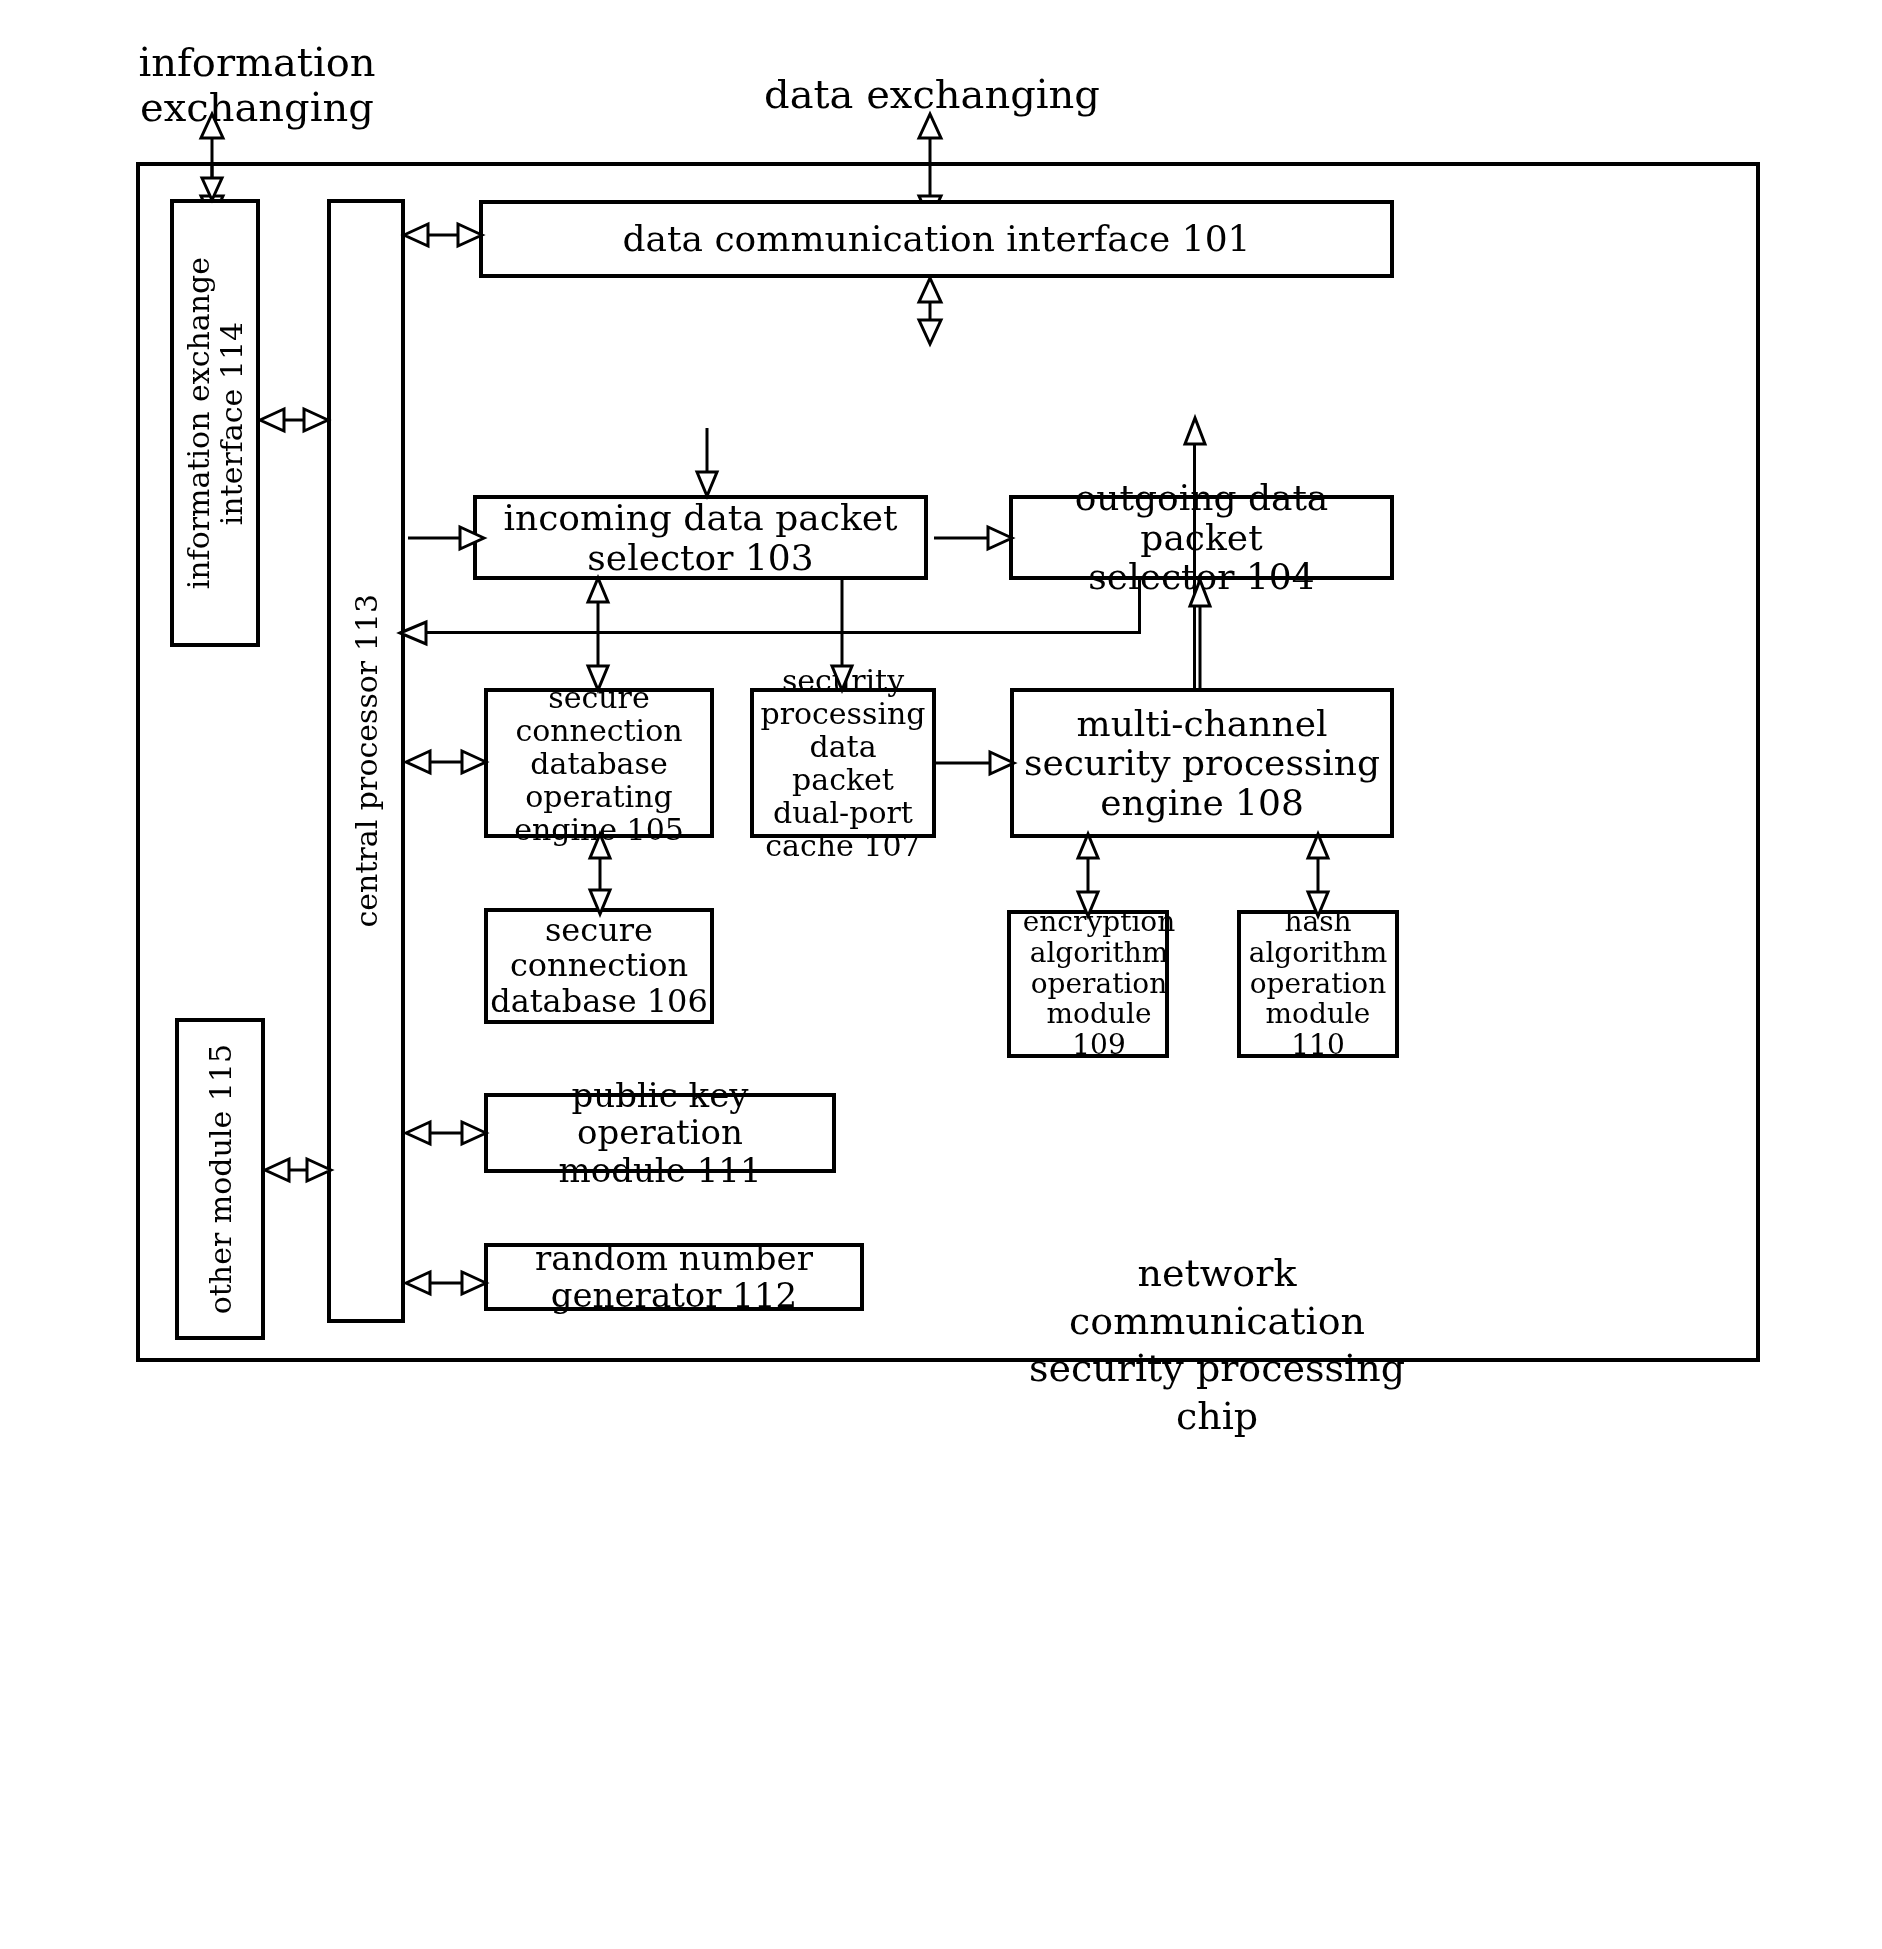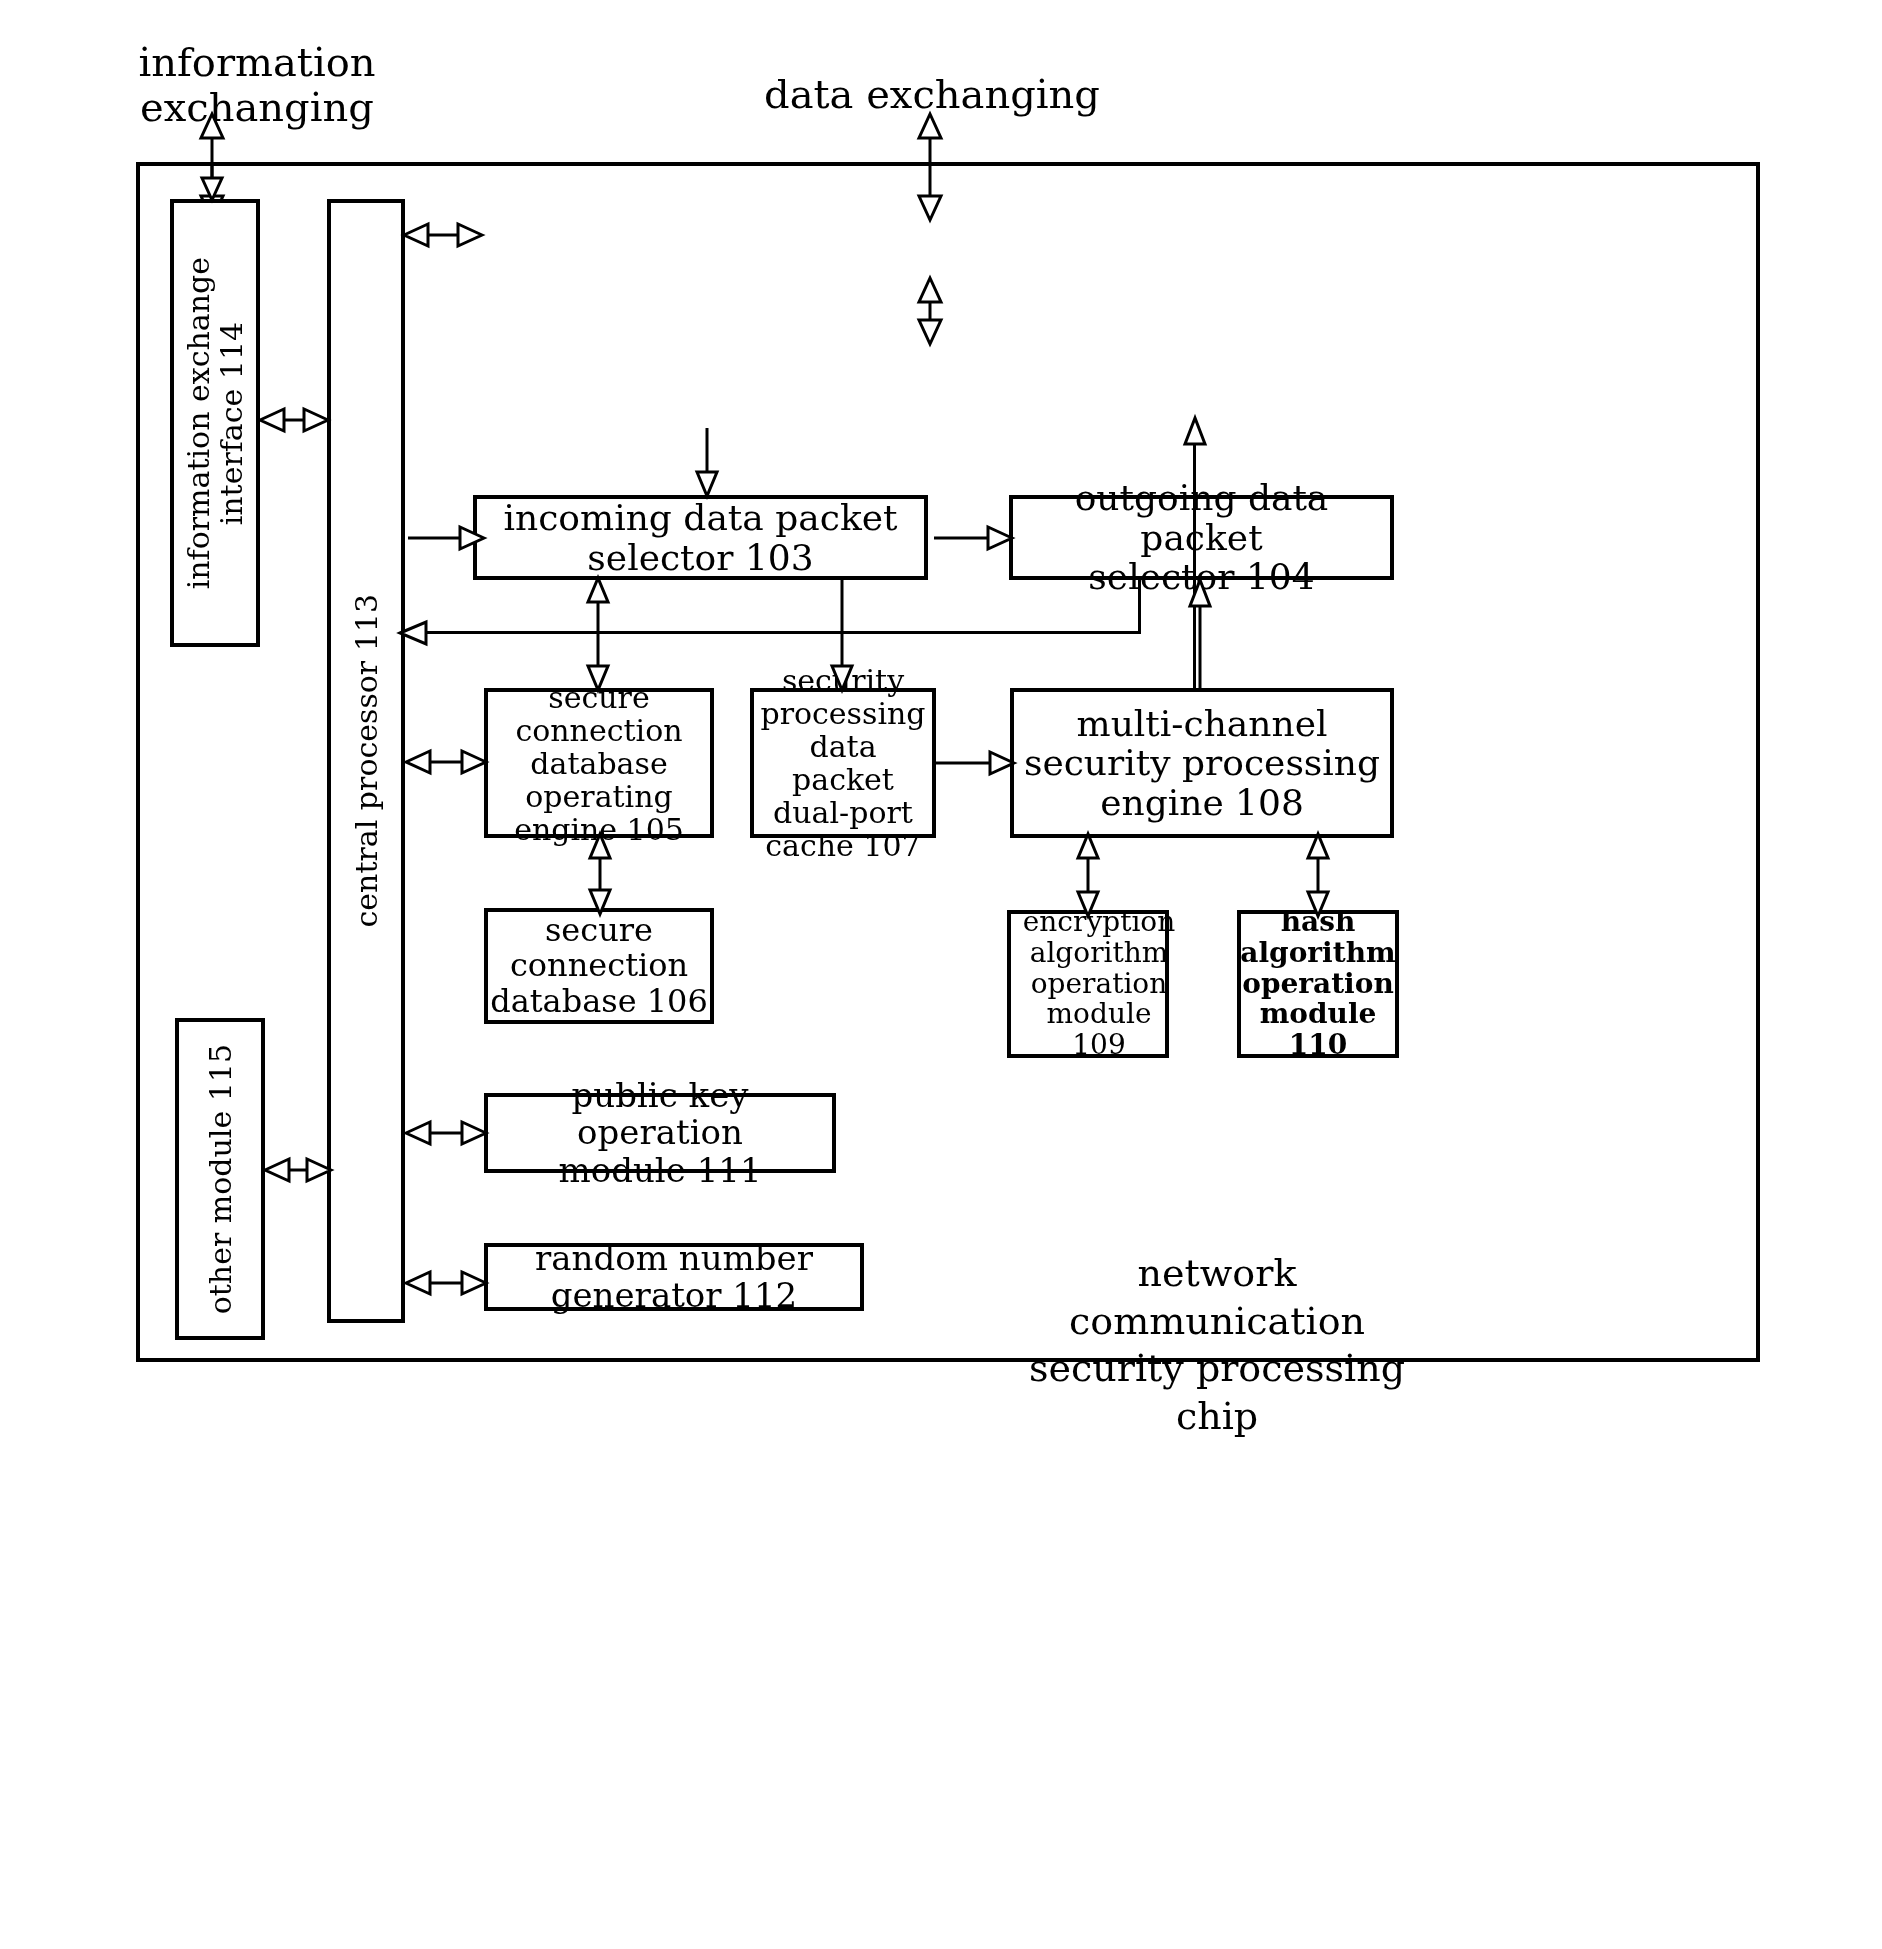--- a/index.html
+++ b/index.html
@@ -71,20 +71,23 @@
   </div>
 
   <div class="box" style="left:143px;top:1018px;width:90px;height:322px;font-size:30px;">
     <span class="vert">other module 115</span>
   </div>
 
   <div class="box" style="left:295px;top:199px;width:78px;height:1124px;font-size:30px;">
     <span class="vert">central processor 113</span>
   </div>
 
+  <div class="box" style="left:447px;top:200px;width:915px;height:78px;font-size:36px;">
+    <span>data communication interface 101</span>
+  </div>
 
 
   <div class="box" style="left:441px;top:495px;width:455px;height:85px;font-size:36px;">
     <span>incoming data packet
 selector 103</span>
   </div>
 
   <div class="box" style="left:977px;top:495px;width:385px;height:85px;font-size:36px;">
     <span>outgoing data packet
 selector 104</span>
@@ -118,21 +121,21 @@
 database 106</span>
   </div>
 
   <div class="box" style="left:975px;top:910px;width:162px;height:148px;font-size:28px;padding-left:22px;">
     <span>encryption
 algorithm
 operation
 module 109</span>
   </div>
 
-  <div class="box" style="left:1205px;top:910px;width:162px;height:148px;font-size:28px;font-weight:bold;">
+  <div class="box" style="left:1205px;top:910px;width:162px;height:148px;font-size:28px;">
     <span>hash
 algorithm
 operation
 module 110</span>
   </div>
 
   <div class="box" style="left:452px;top:1093px;width:352px;height:80px;font-size:34px;">
     <span>public key operation
 module 111</span>
   </div>

